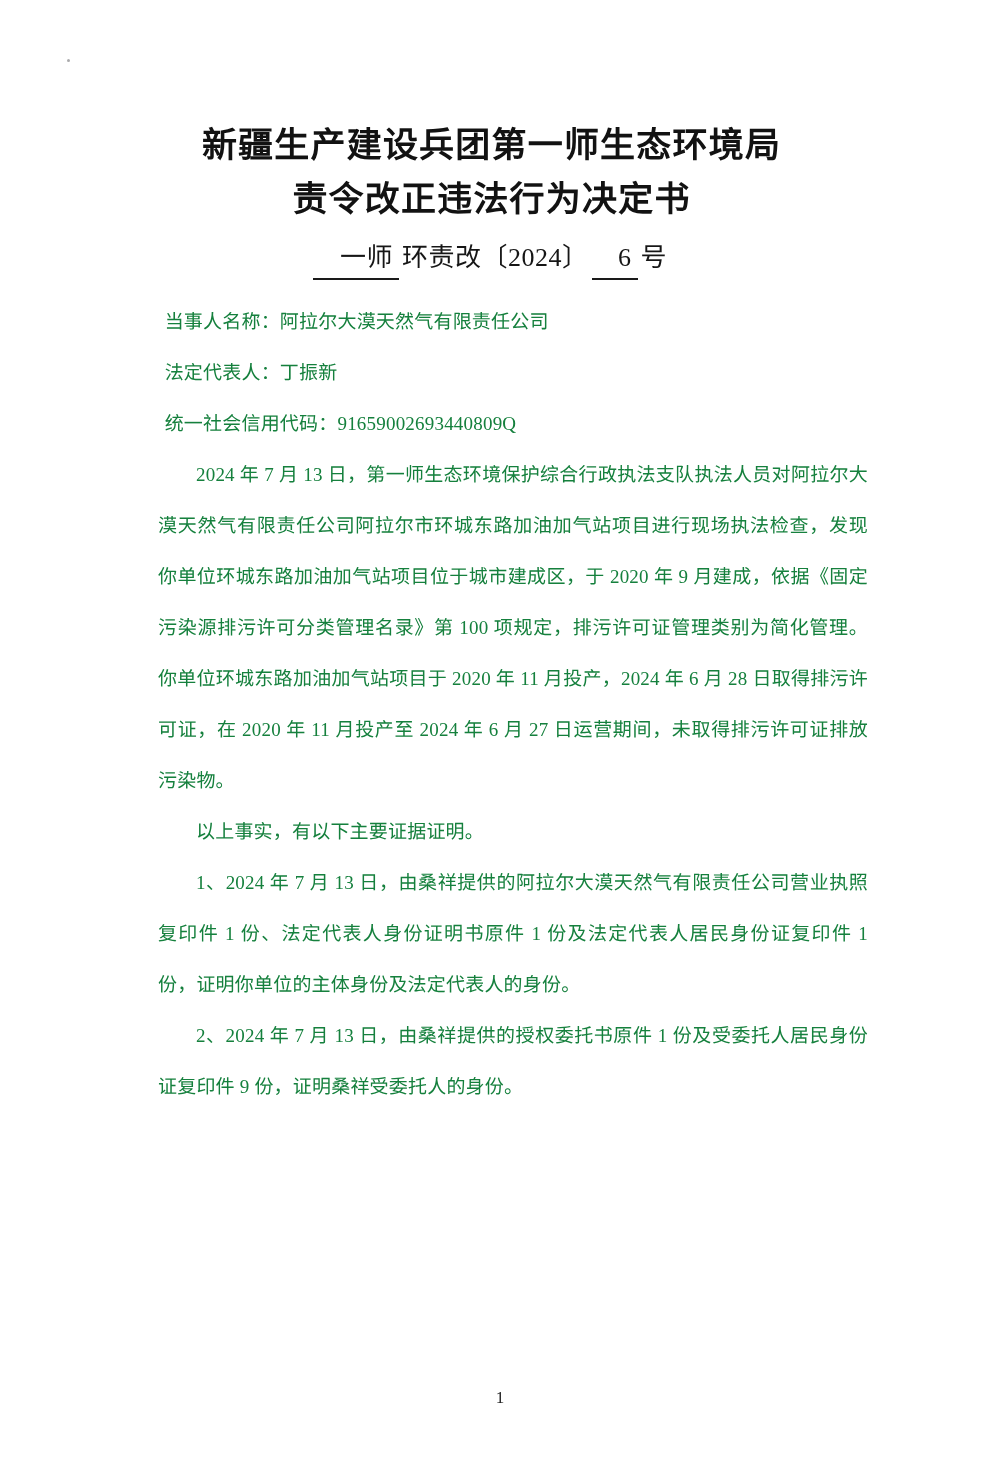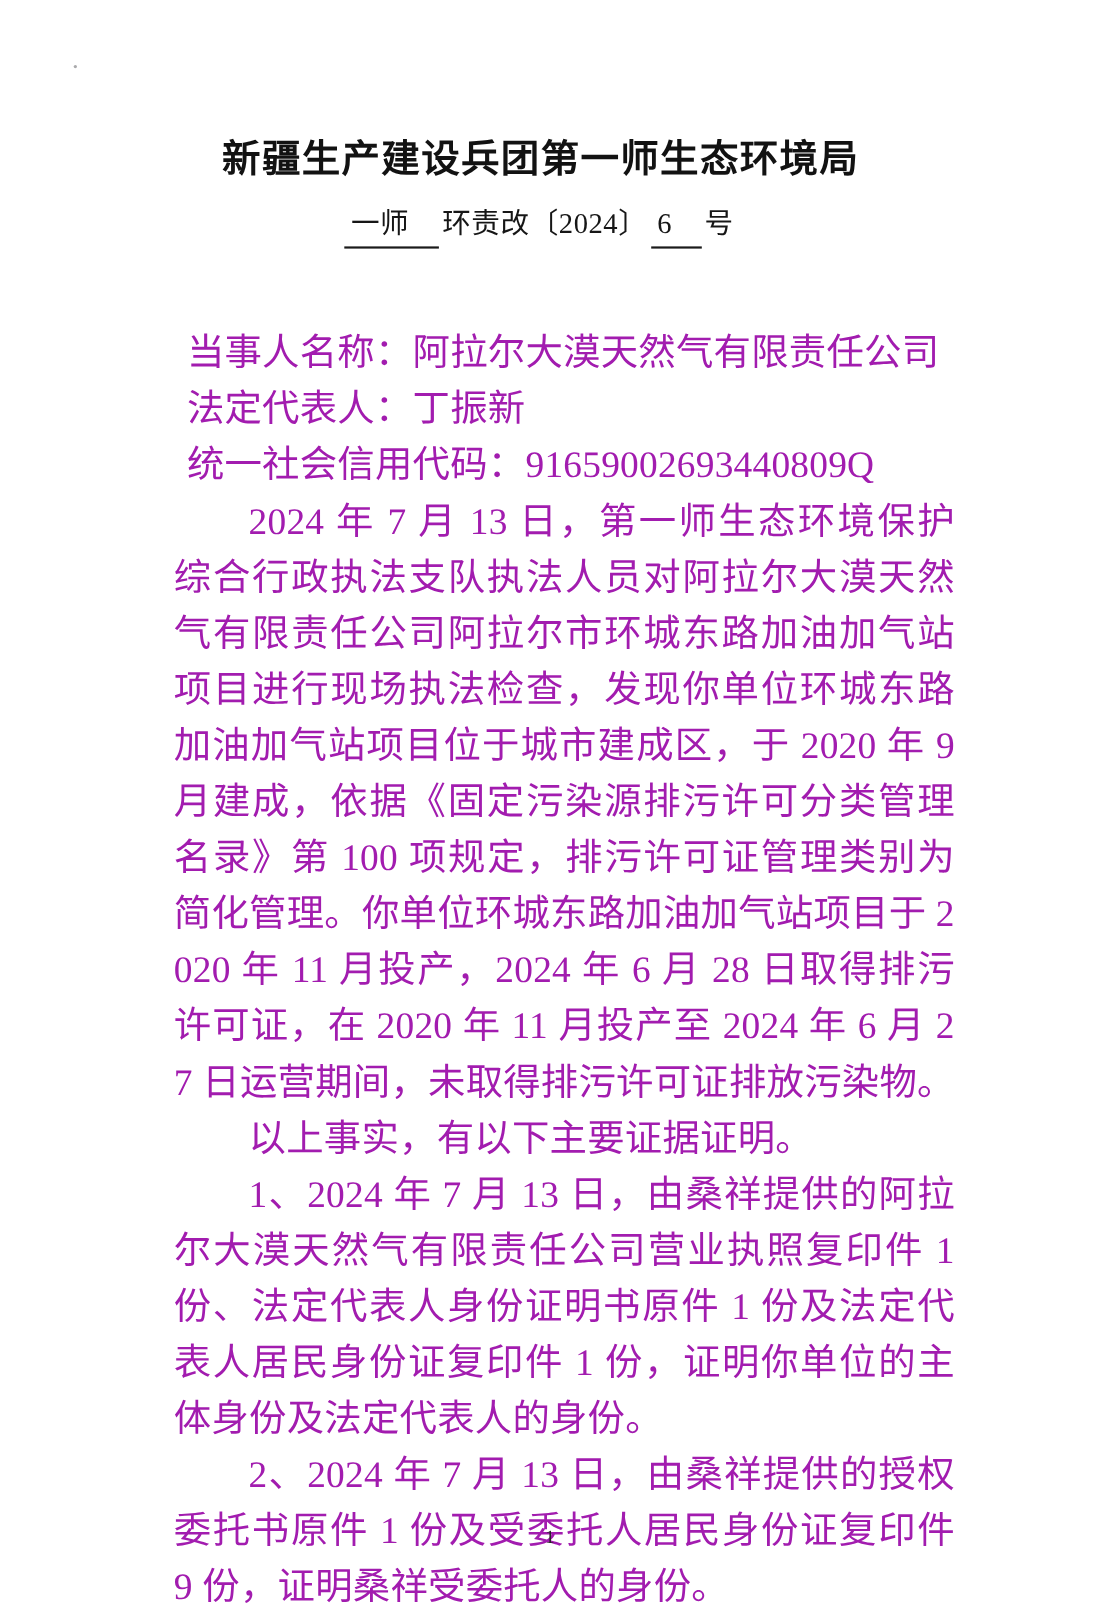--- a/index.html
+++ b/index.html
@@ -54,46 +54,46 @@
     font-size: 26px;
     line-height: 40px;
     letter-spacing: .5px;
     color: #161616;
     white-space: nowrap;
   }
   .doc-number .blank {
     display: inline-block;
     min-width: 74px;
     padding: 0 6px;
-    text-align: left;
+    text-align: right;
     border-bottom: 2px solid #1a1a1a;
   }
   .doc-number .blank.narrow {
     min-width: 34px;
   }
   .doc-number .seg {
     display: inline-block;
     padding: 0 3px;
   }
 
   
   .body {
     position: absolute;
     left: 158px;
     top: 296px;
     width: 710px;
   }
   .para {
-    font-size: 34px;
+    font-size: 19px;
     line-height: 51px;
     letter-spacing: .2px;
     text-align: justify;
     text-justify: inter-character;
     margin: 0;
-    color: #a21caf;
+    color: #15803d;
     word-break: break-all;
   }
   .para.indent {
     text-indent: 2em;
   }
   .para.field {
     text-indent: 0.35em;
   }
 
   
@@ -110,20 +110,21 @@
 </style>
 </head>
 <body>
 
 <div class="page">
 
   <div class="speck"></div>
 
   <div class="masthead">
     <div class="doc-title-line">新疆生产建设兵团第一师生态环境局</div>
+    <div class="doc-title-line">责令改正违法行为决定书</div>
 
     <div class="doc-number">
       <span class="blank">一师</span><span class="seg">环责改〔2024〕</span><span class="blank narrow">6</span><span class="seg">号</span>
     </div>
   </div>
 
   <div class="body">
 
     <p class="para field">当事人名称：阿拉尔大漠天然气有限责任公司</p>
 

